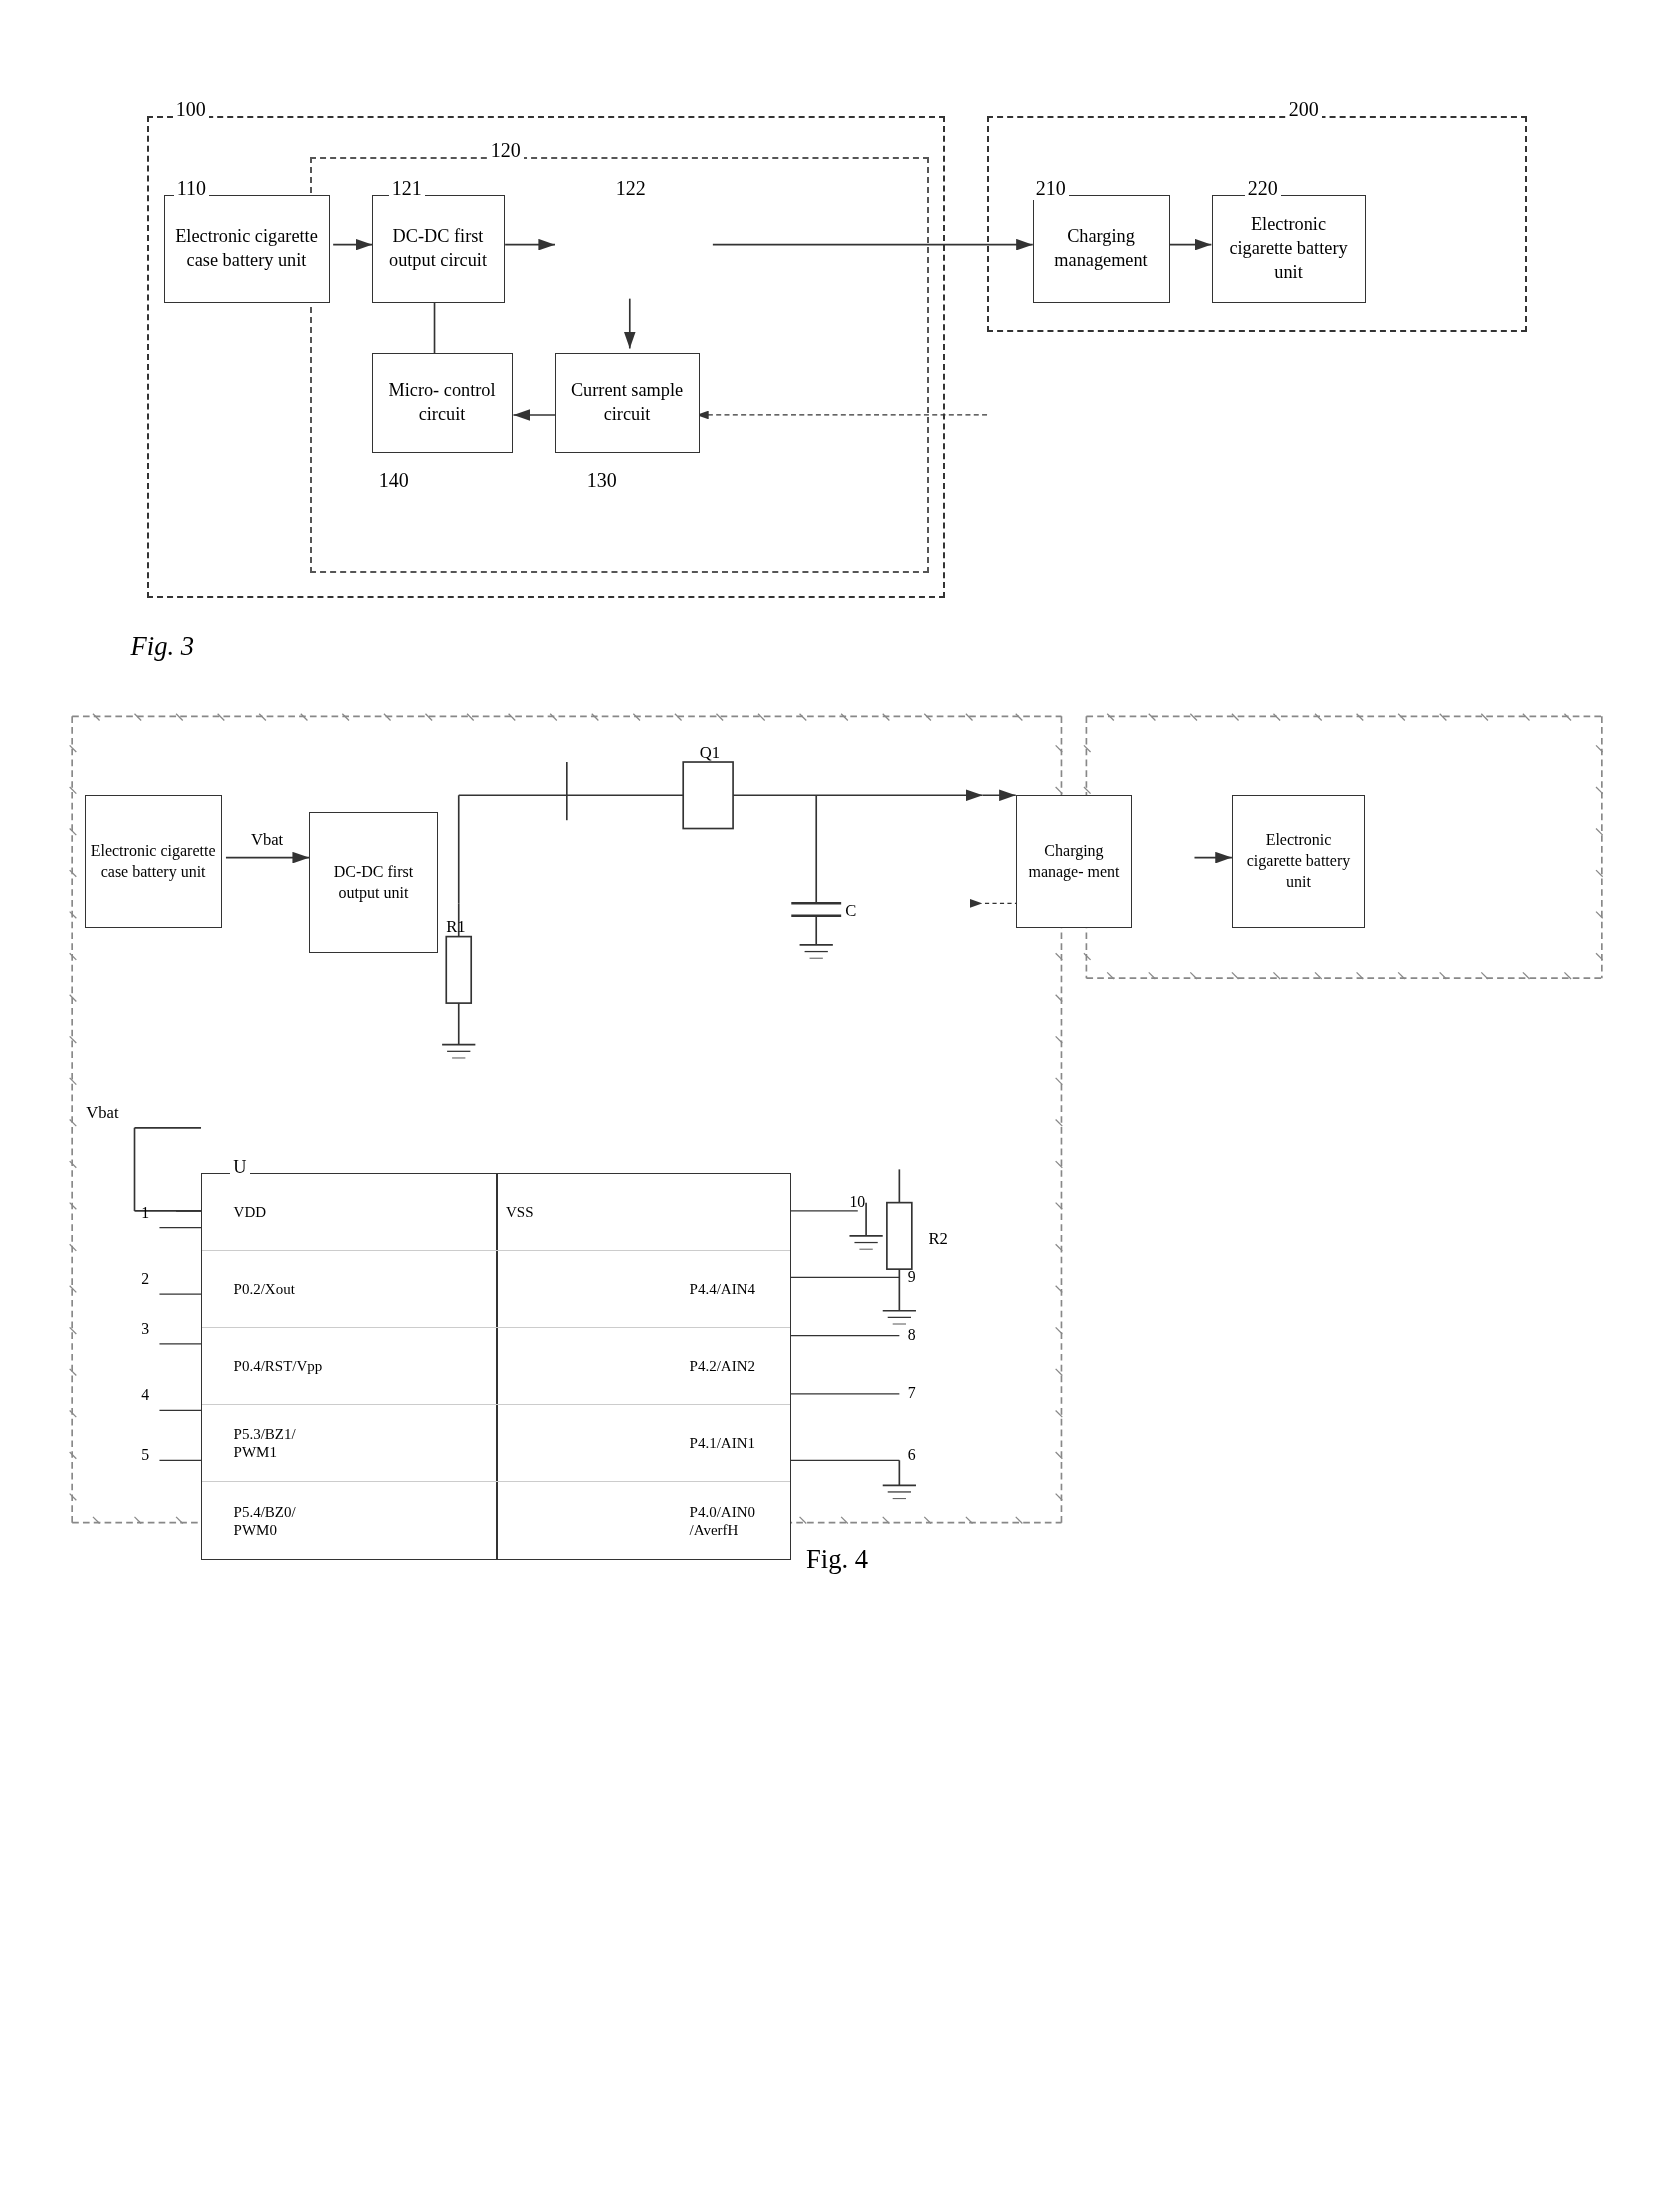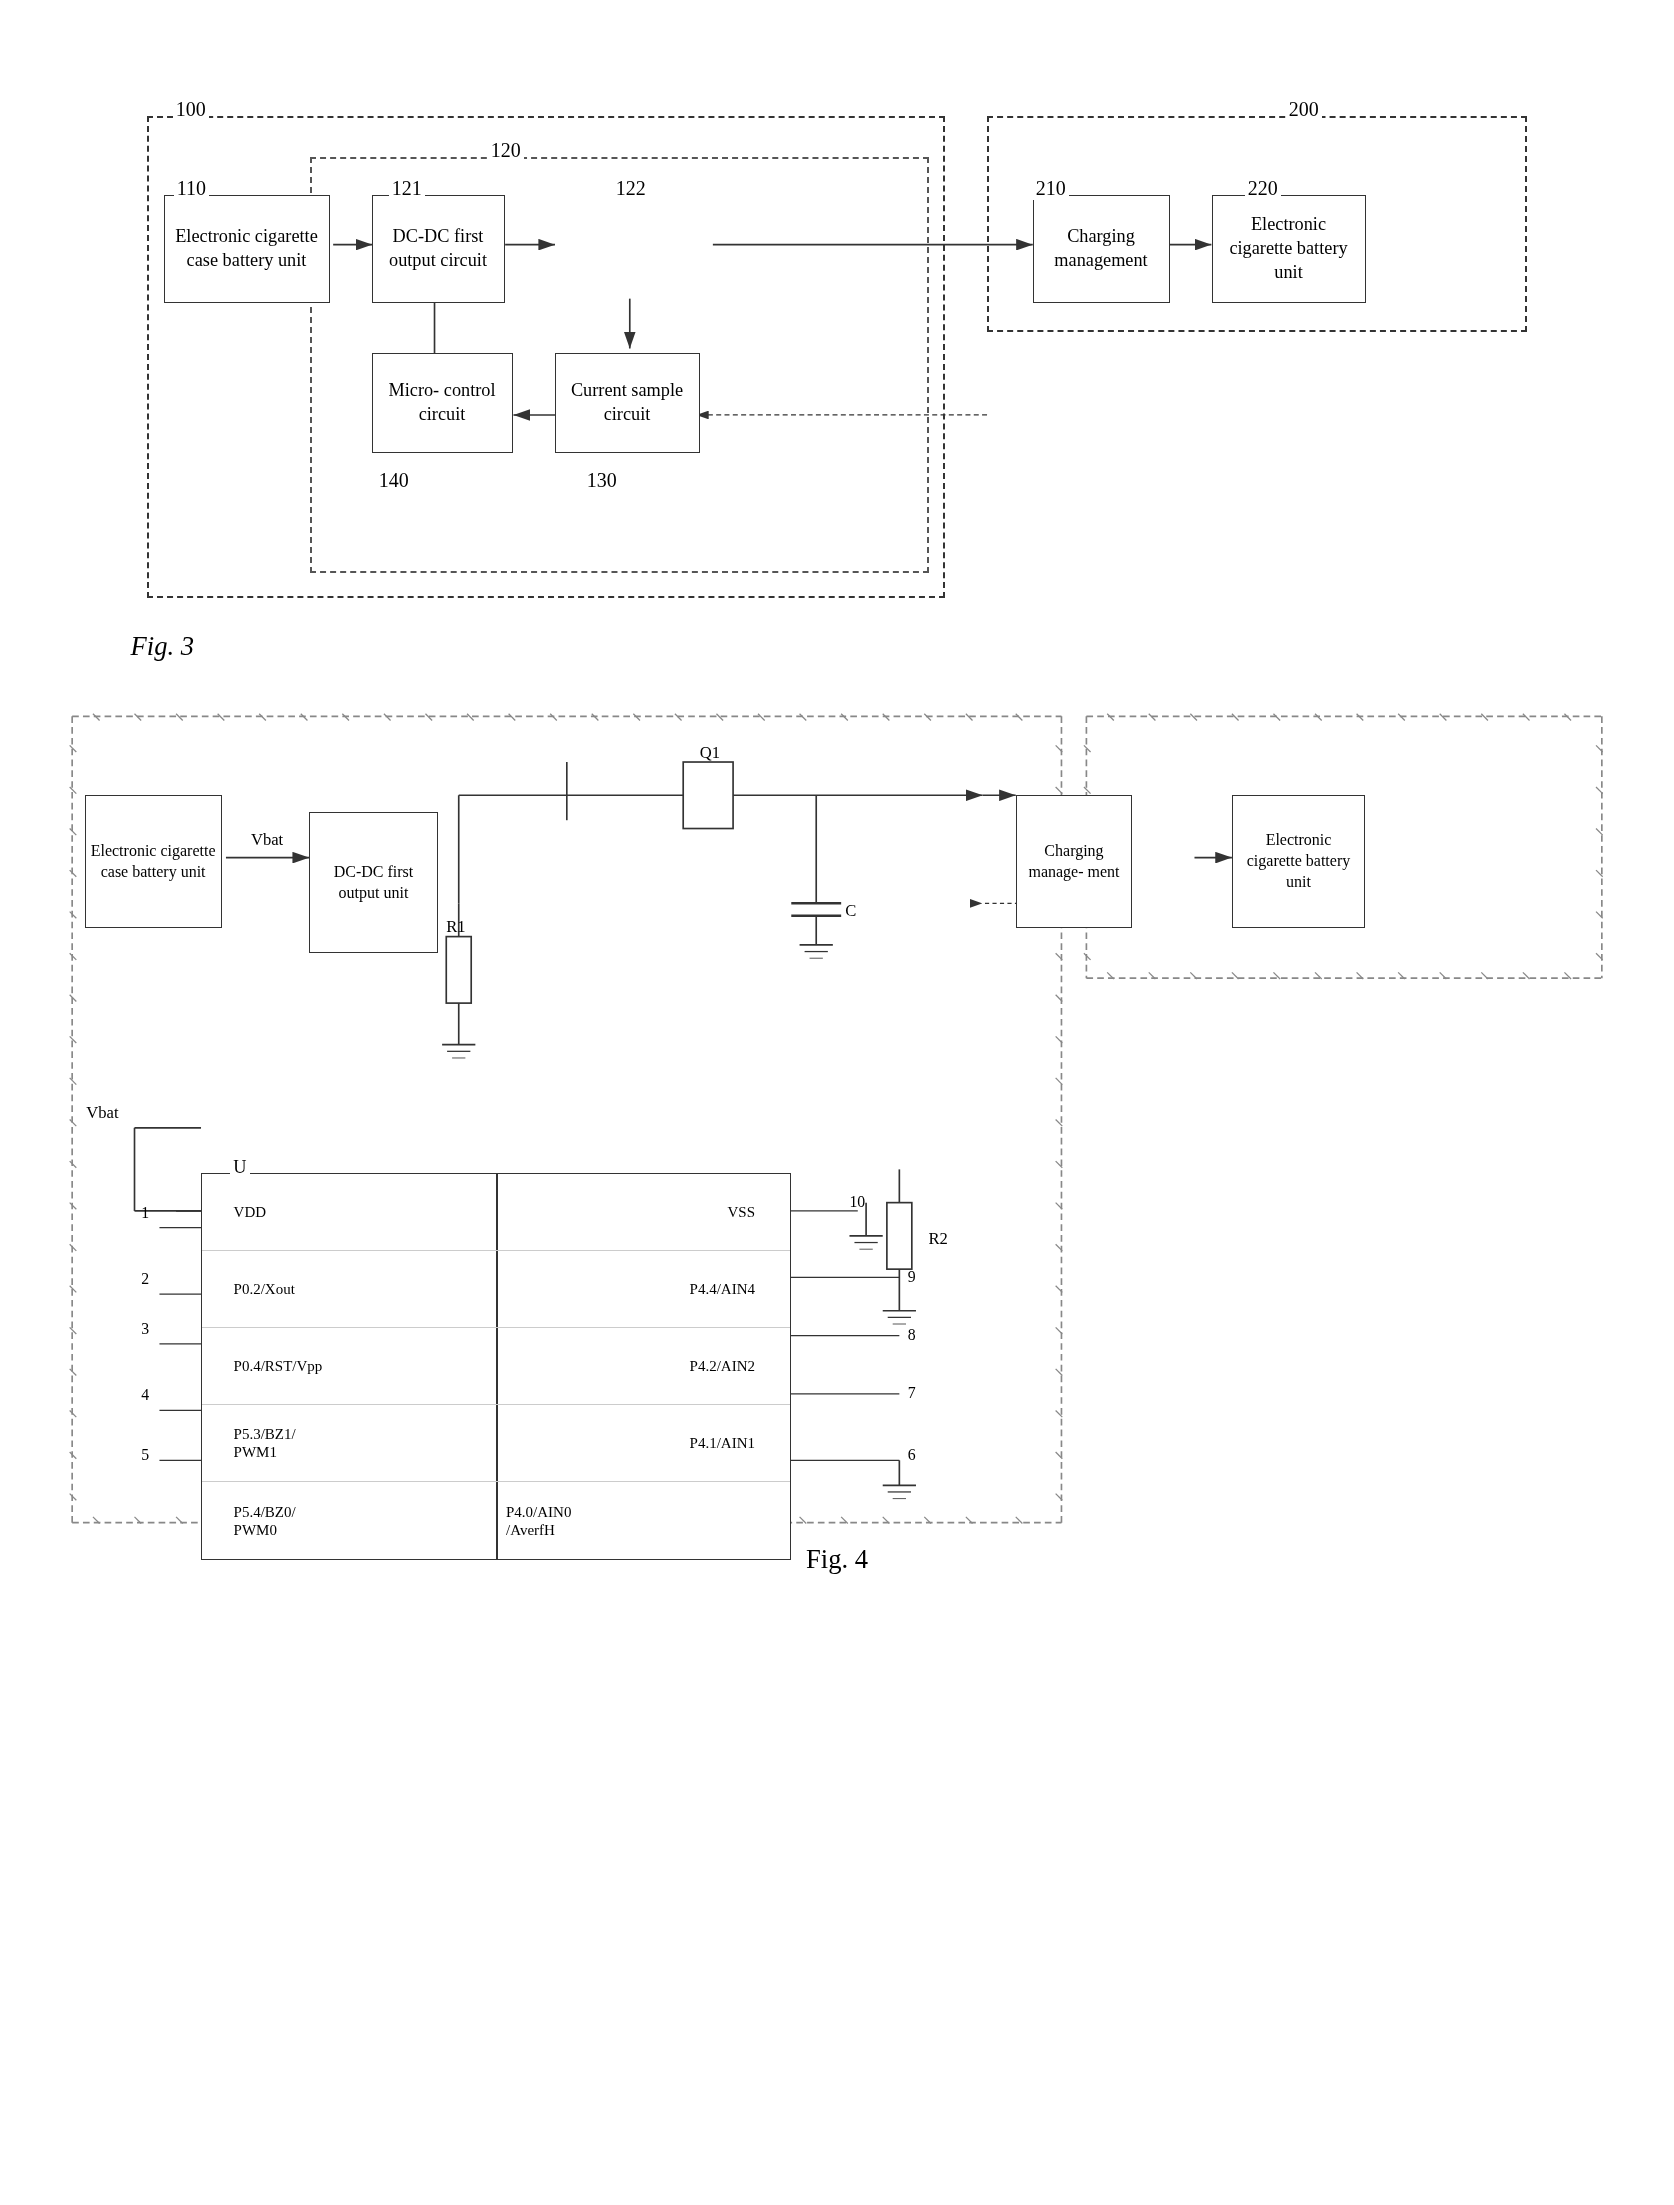--- a/index.html
+++ b/index.html
@@ -507,37 +507,37 @@
             <span style="min-width:16.6px; margin-right:5px;"></span>
             <span>P5.3/BZ1/<br>PWM1</span>
           </div>
           <div style="display:flex; align-items:center; height:20%; padding:3.3px 10px; font-size:15px; line-height:1.2;">
             <span style="min-width:16.6px; margin-right:5px;"></span>
             <span>P5.4/BZ0/<br>PWM0</span>
           </div>
         </div>
 
         <div style="position:absolute; right:0; top:0; width:50%; height:100%;">
-          <div style="display:flex; align-items:center; justify-content:flex-end; height:20%; padding:3.3px 10px; border-bottom:0.8px solid #ccc; font-size:15px;">
+          <div style="display:flex; align-items:center; justify-content:flex-start; height:20%; padding:3.3px 10px; border-bottom:0.8px solid #ccc; font-size:15px;">
             <span>VSS</span>
             <span style="min-width:20px; margin-left:5px;"></span>
           </div>
           <div style="display:flex; align-items:center; justify-content:flex-end; height:20%; padding:3.3px 10px; border-bottom:0.8px solid #ccc; font-size:15px;">
             <span>P4.4/AIN4</span>
             <span style="min-width:20px; margin-left:5px;"></span>
           </div>
           <div style="display:flex; align-items:center; justify-content:flex-end; height:20%; padding:3.3px 10px; border-bottom:0.8px solid #ccc; font-size:15px;">
             <span>P4.2/AIN2</span>
             <span style="min-width:20px; margin-left:5px;"></span>
           </div>
           <div style="display:flex; align-items:center; justify-content:flex-end; height:20%; padding:3.3px 10px; border-bottom:0.8px solid #ccc; font-size:15px;">
             <span>P4.1/AIN1</span>
             <span style="min-width:20px; margin-left:5px;"></span>
           </div>
-          <div style="display:flex; align-items:center; height:20%; padding:3.3px 10px; font-size:15px; line-height:1.2;">
+          <div style="display:flex; align-items:center; justify-content:flex-end; height:20%; padding:3.3px 10px; font-size:15px; line-height:1.2;">
             <span>P4.0/AIN0<br>/AverfH</span>
             <span style="min-width:20px; margin-left:5px;"></span>
           </div>
         </div>
       </div>
 
       <div style="position:absolute; left:162px; top:445px; font-size:18.3px; background:#fff; padding:0 3.3px;">
         <span>U</span>
       </div>
 

